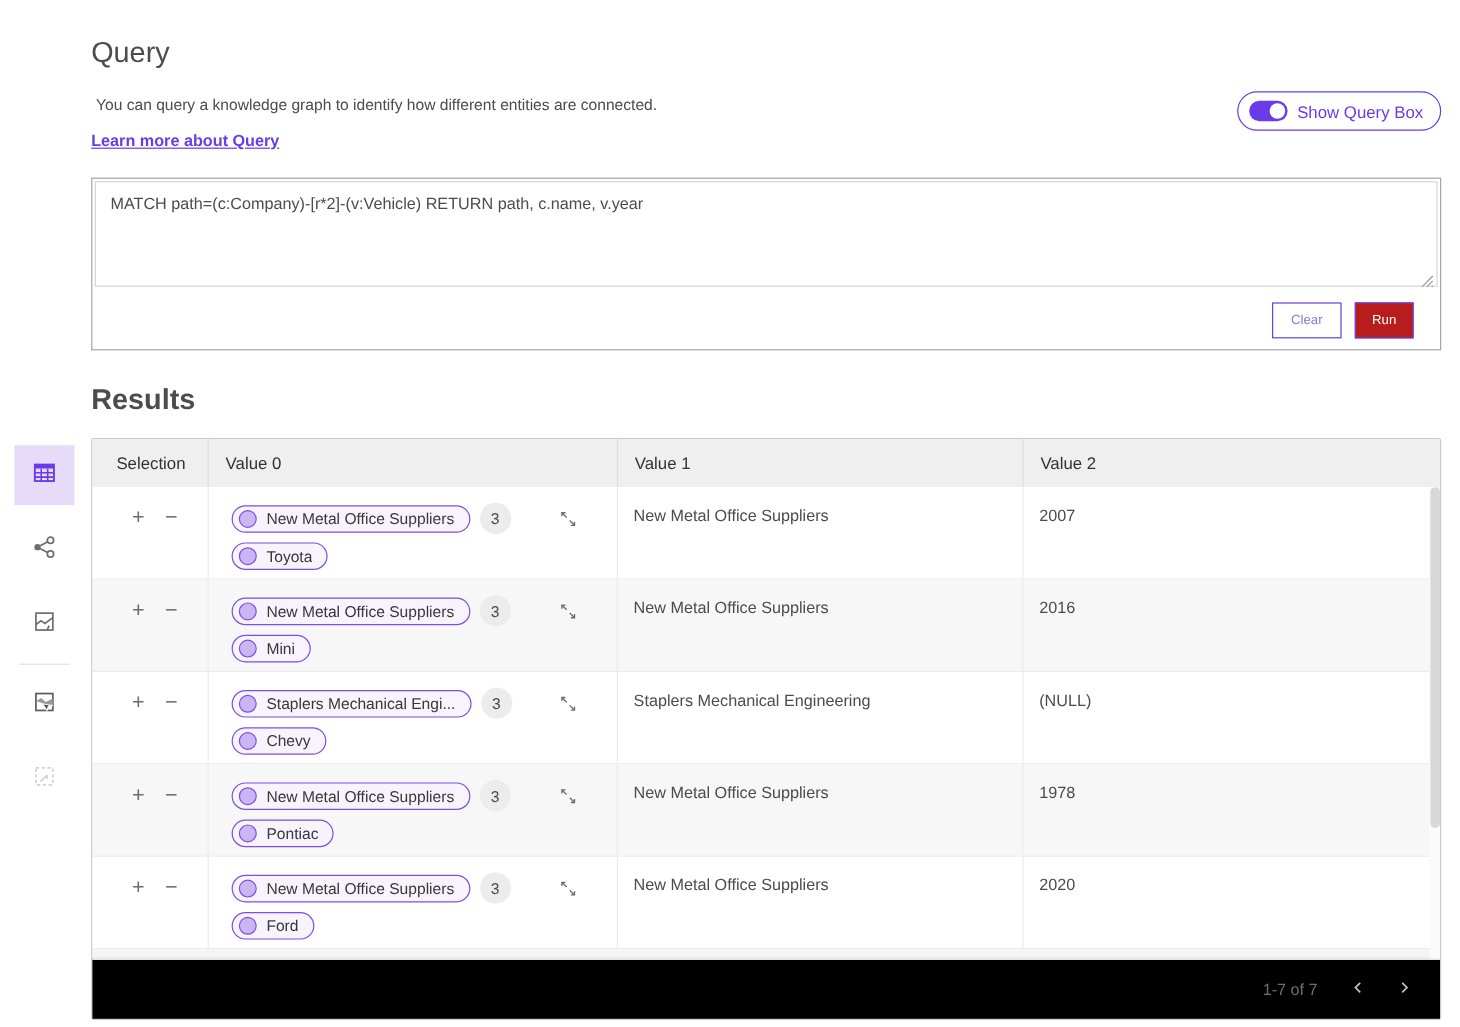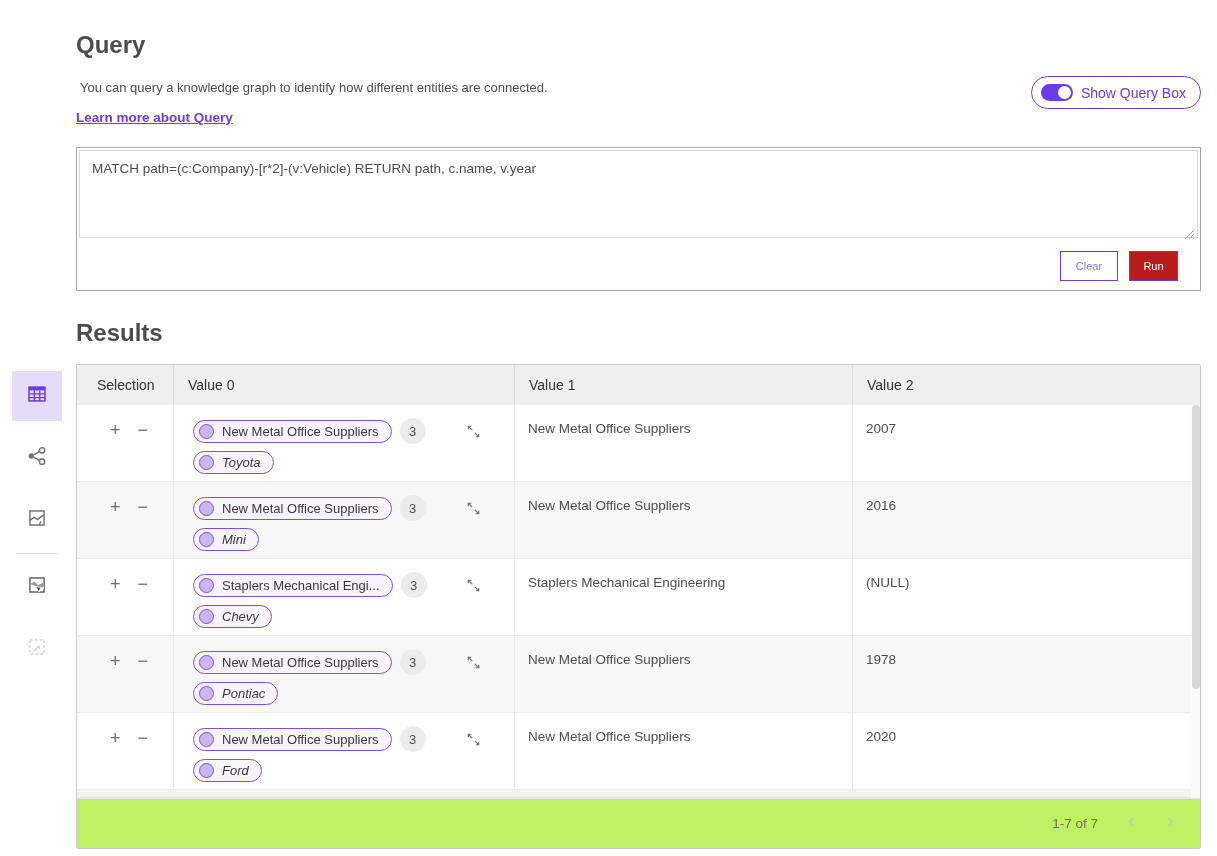--- a/index.html
+++ b/index.html
@@ -8,21 +8,21 @@
 
   
   .sidebar{position:absolute;left:12px;top:371px;width:50px;display:flex;flex-direction:column;align-items:center;}
   .side-item{width:50px;height:50px;display:flex;align-items:center;justify-content:center;cursor:pointer;}
   .side-item.active{background:#e6dcfa;}
   .side-gap{height:12px;}
   .side-divider{width:42px;height:1px;background:#e0e0e0;margin:8px 0;}
 
   
   .content{position:absolute;left:76px;top:0;width:1125px;}
-  h1.pagetitle{margin:31px 0 0;font-size:24px;font-weight:bold;color:#4c4c4c;}
+  h1.pagetitle{margin:31px 0 0;font-size:24px;font-weight:normal;color:#4c4c4c;}
   .desc-row{margin-top:17px;display:flex;justify-content:space-between;align-items:flex-start;}
   .desc-col p{margin:4px;font-size:13px;color:#4c4c4c;text-align:center;}
   .learn-link{display:inline-block;margin-top:11px;font-size:13.5px;font-weight:bold;
               color:#6a3be8;text-decoration:underline;cursor:pointer;}
 
   .toggle-pill{display:flex;align-items:center;gap:8px;border:1.5px solid #6a3be8;border-radius:20px;
                padding:7px 14px 7px 9px;cursor:pointer;background:#fff;}
   .toggle-track{position:relative;width:32px;height:17px;background:#6a3be8;border-radius:9px;}
   .toggle-knob{position:absolute;right:2px;top:2px;width:13px;height:13px;background:#fff;border-radius:50%;}
   .toggle-label{color:#6a3be8;font-size:14px;}
@@ -51,36 +51,36 @@
   .trow{display:grid;grid-template-columns:97px 341px 338px 1fr;height:77px;box-sizing:border-box;
         border-bottom:1px solid #ebebeb;background:#fff;}
   .trow.even{background:#f7f7f7;}
   .cell{box-sizing:border-box;border-right:1px solid #ebebeb;overflow:hidden;}
   .cell:last-child{border-right:none;}
   .cell.sel{padding:17px 0 0 30px;display:flex;align-items:flex-start;gap:11px;}
   .pm-btn{background:none;border:none;padding:0 3px;font-size:18px;line-height:16px;color:#6e6e6e;cursor:pointer;
           font-family:"Liberation Sans",sans-serif;}
   .cell.v0{padding:13px 14px 0 19px;}
   .chip-line{display:flex;align-items:center;}
-  .chip-line.second{margin-top:7px;font-style:italic;}
+  .chip-line.second{margin-top:7px;}
   .chip{display:inline-flex;align-items:center;gap:8px;border:1.5px solid #7d4ee4;background:#f7f4fd;
         border-radius:999px;padding:3px 12px 3px 5px;font-size:13px;color:#383838;cursor:pointer;max-width:218px;}
   .chip .label{white-space:nowrap;overflow:hidden;text-overflow:ellipsis;}
   .dot{flex:none;width:15px;height:15px;border-radius:50%;background:#c9b6f2;border:1.5px solid #7d4ee4;box-sizing:border-box;}
   .count-badge{flex:none;width:26px;height:26px;margin-left:8px;border-radius:50%;background:#ececec;
                display:flex;align-items:center;justify-content:center;font-size:13px;color:#4c4c4c;}
   .expand{margin-left:auto;margin-right:19px;cursor:pointer;display:flex;align-items:center;}
   .cell.vtext{padding:16px 0 0 13px;font-size:13.5px;color:#4c4c4c;}
 
   .partial-row{height:7px;background:#f4f4f4;border-bottom:1px solid #e6e6e6;}
   .vscroll{position:absolute;top:0;right:0;width:9px;height:100%;background:#fbfbfb;}
   .vthumb{position:absolute;top:0;right:0;width:8px;height:284px;background:#d8d8d8;border-radius:4px;}
 
   .tfoot{height:49px;display:flex;align-items:center;justify-content:flex-end;gap:26px;
-         padding-right:22px;border-top:1px solid #e6e6e6;background:#bef264;}
+         padding-right:22px;border-top:1px solid #e6e6e6;background:#000000;}
   .range-label{font-size:13.5px;color:#6e6e6e;}
   .pager{display:flex;gap:22px;align-items:center;}
   .pg-btn{background:none;border:none;padding:2px;cursor:default;display:flex;align-items:center;}
 </style>
 </head>
 <body>
 
 <div class="page">
 
   <nav class="sidebar">

